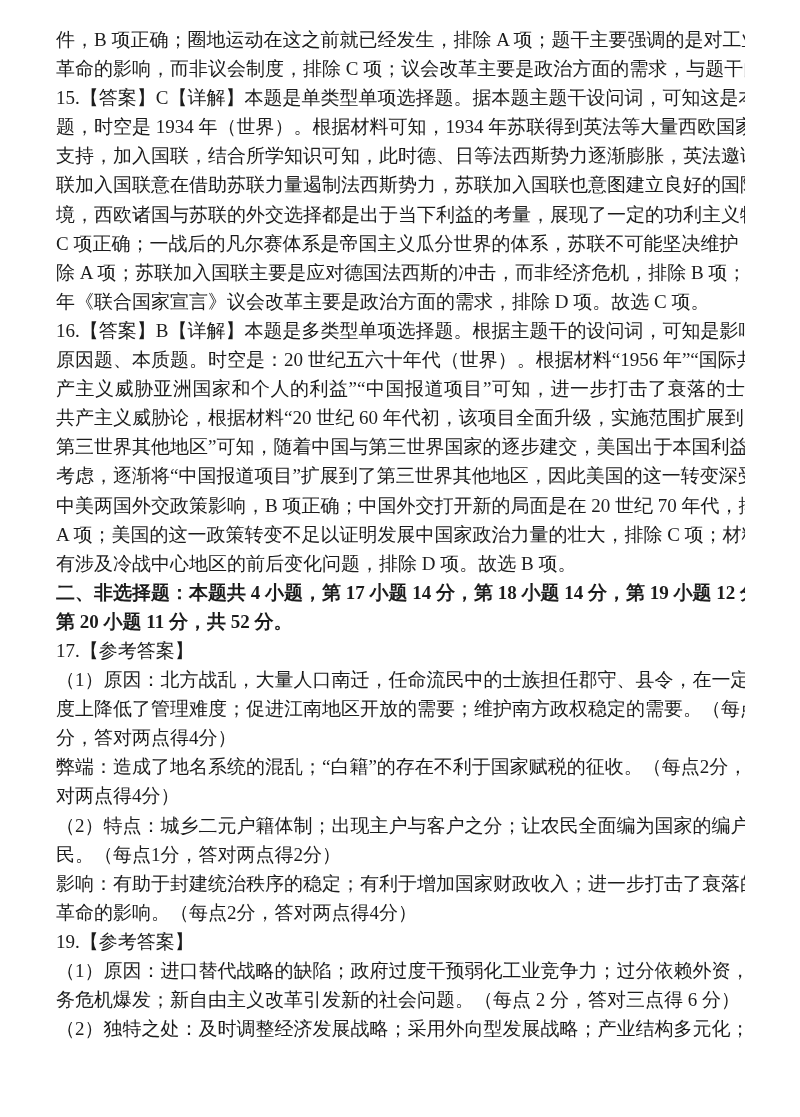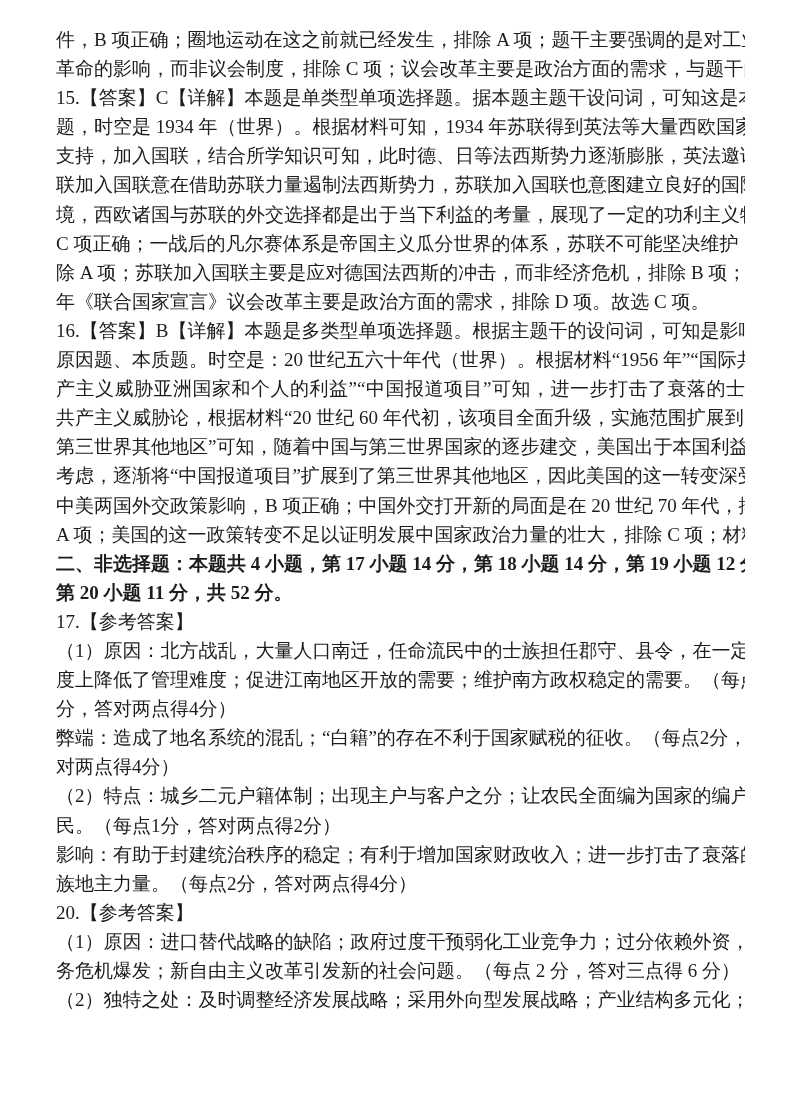--- a/index.html
+++ b/index.html
@@ -65,20 +65,21 @@
       </div>
       <div class="block">
         <div class="line">16.【答案】B【详解】本题是多类型单项选择题。根据主题干的设问词，可知是影响题、</div>
         <div class="line">原因题、本质题。时空是：20 世纪五六十年代（世界）。根据材料“1956 年”“国际共</div>
         <div class="line">产主义威胁亚洲国家和个人的利益”“中国报道项目”可知，进一步打击了衰落的士</div>
         <div class="line">共产主义威胁论，根据材料“20 世纪 60 年代初，该项目全面升级，实施范围扩展到了</div>
         <div class="line">第三世界其他地区”可知，随着中国与第三世界国家的逐步建交，美国出于本国利益的</div>
         <div class="line">考虑，逐渐将“中国报道项目”扩展到了第三世界其他地区，因此美国的这一转变深受</div>
         <div class="line">中美两国外交政策影响，B 项正确；中国外交打开新的局面是在 20 世纪 70 年代，排除</div>
         <div class="line">A 项；美国的这一政策转变不足以证明发展中国家政治力量的壮大，排除 C 项；材料没</div>
+        <div class="line last">有涉及冷战中心地区的前后变化问题，排除 D 项。故选 B 项。</div>
       </div>
       <div class="block bold">
         <div class="line">二、非选择题：本题共 4 小题，第 17 小题 14 分，第 18 小题 14 分，第 19 小题 12 分，</div>
         <div class="line last">第 20 小题 11 分，共 52 分。</div>
       </div>
       <div class="block">
         <div class="line last">17.【参考答案】</div>
       </div>
       <div class="block">
         <div class="line">（1）原因：北方战乱，大量人口南迁，任命流民中的士族担任郡守、县令，在一定程</div>
@@ -88,24 +89,24 @@
       <div class="block">
         <div class="line">弊端：造成了地名系统的混乱；“白籍”的存在不利于国家赋税的征收。（每点2分，答</div>
         <div class="line last">对两点得4分）</div>
       </div>
       <div class="block">
         <div class="line">（2）特点：城乡二元户籍体制；出现主户与客户之分；让农民全面编为国家的编户齐</div>
         <div class="line last">民。（每点1分，答对两点得2分）</div>
       </div>
       <div class="block">
         <div class="line">影响：有助于封建统治秩序的稳定；有利于增加国家财政收入；进一步打击了衰落的士</div>
-        <div class="line last">族地主力量。（每点2分，答对两点得4分）</div>
+        <div class="line last">革命的影响。（每点2分，答对两点得4分）</div>
       </div>
       <div class="block">
-        <div class="line last">20.【参考答案】</div>
+        <div class="line last">19.【参考答案】</div>
       </div>
       <div class="block">
         <div class="line">（1）原因：进口替代战略的缺陷；政府过度干预弱化工业竞争力；过分依赖外资，债</div>
         <div class="line last">务危机爆发；新自由主义改革引发新的社会问题。（每点 2 分，答对三点得 6 分）</div>
       </div>
       <div class="block">
         <div class="line">（2）独特之处：及时调整经济发展战略；采用外向型发展战略；产业结构多元化；重</div>
       </div>
     </div>
 </div>

